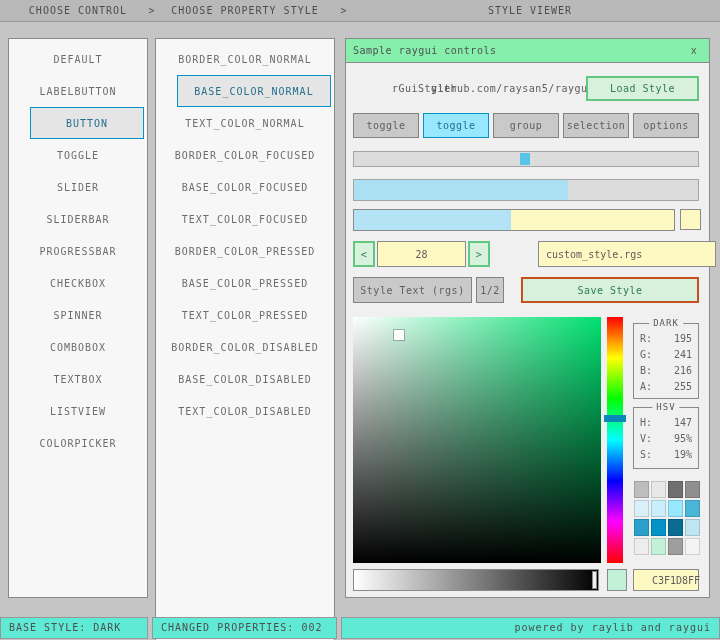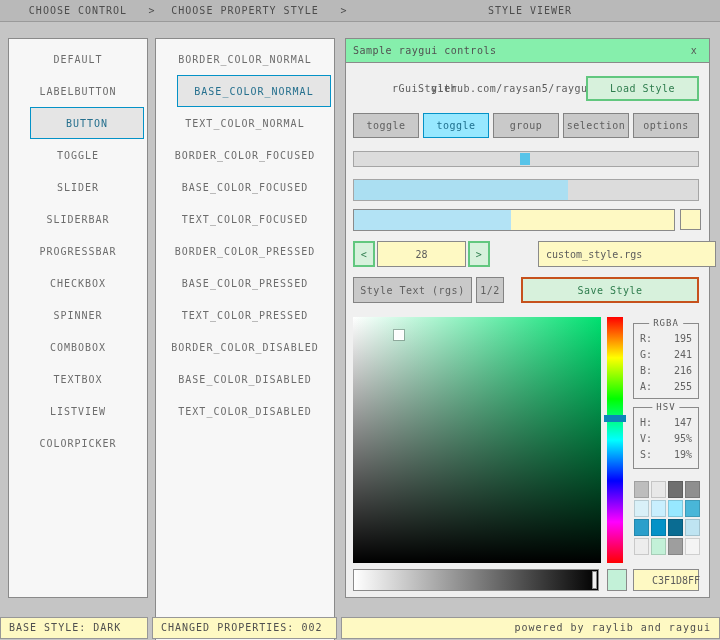--- a/index.html
+++ b/index.html
@@ -39,21 +39,21 @@
   .hue-handle{background:#0b87b9;}
   .group{border:1px solid #8a8a8a;}
   .gtitle{position:absolute;top:-6px;left:50%;transform:translateX(-50%);background:#f0f0f0;
     padding:0 4px;font-size:9px;color:#5a5a5a;letter-spacing:1px;white-space:nowrap;}
   .grow{display:flex;justify-content:space-between;align-items:center;padding:0 6px;height:16px;
     font-size:10px;color:#636363;}
   .palette{display:grid;grid-template-columns:repeat(4,15px);grid-template-rows:repeat(4,17px);gap:2px;}
   .palette div{border:1px solid rgba(0,0,0,.15);box-sizing:border-box;}
   .grad-bar{background:linear-gradient(to right,#fff,#000);border:1px solid #8a8a8a;}
   .grad-handle{position:absolute;top:1px;bottom:1px;right:1px;width:5px;background:#efefef;border:1px solid #888;box-sizing:border-box;}
-  .statusseg{height:22px;background:#fef9c3;border:1px solid #979797;font-size:10px;letter-spacing:1px;
+  .statusseg{height:22px;background:#5eead4;border:1px solid #979797;font-size:10px;letter-spacing:1px;
     color:#4f4f4f;line-height:20px;padding:0 8px;box-sizing:border-box;}
 </style>
 </head>
 <body>
 
 <div class="abs topbar">
   <span style="left:8px;width:140px;">CHOOSE CONTROL</span>
   <span style="left:146px;width:12px;">&gt;</span>
   <span style="left:155px;width:180px;">CHOOSE PROPERTY STYLE</span>
   <span style="left:338px;width:12px;">&gt;</span>
@@ -129,21 +129,21 @@
   <div class="abs btn" style="left:130px;top:238px;width:28px;height:26px;">1/2</div>
   <div class="abs btn save" style="left:175px;top:238px;width:178px;height:26px;">Save Style</div>
 
   <div class="abs sat-square" style="left:7px;top:278px;width:248px;height:246px;">
     <div class="sel-square" style="position:absolute;left:41px;top:13px;"></div>
   </div>
   <div class="abs hue-bar" style="left:261px;top:278px;width:16px;height:246px;"></div>
   <div class="abs hue-handle" style="left:258px;top:376px;width:22px;height:7px;"></div>
 
   <div class="abs group" style="left:287px;top:284px;width:66px;height:76px;padding-top:6px;">
-    <span class="gtitle">RGBA</span>
+    <span class="gtitle">DARK</span>
     <div class="grow">
         <span>R:</span>
         <span>195</span>
       </div>
     <div class="grow">
         <span>G:</span>
         <span>241</span>
       </div>
     <div class="grow">
         <span>B:</span>

